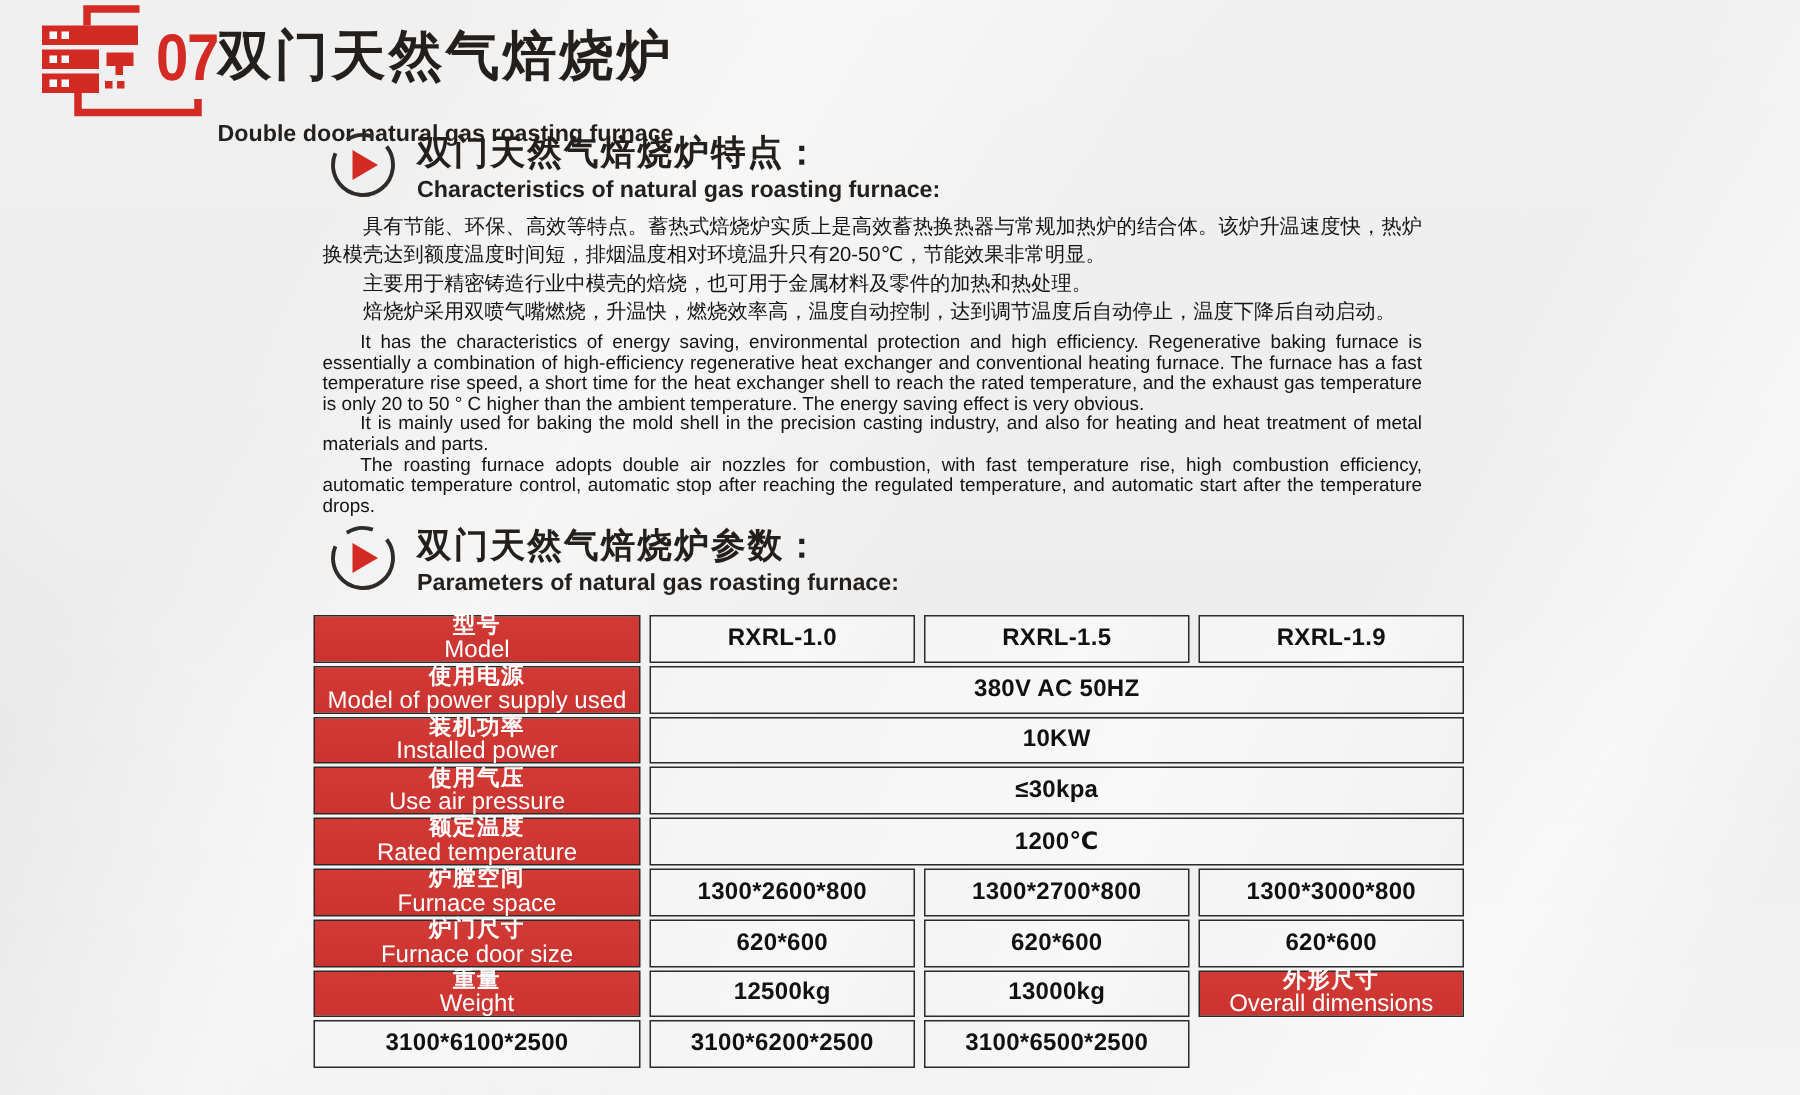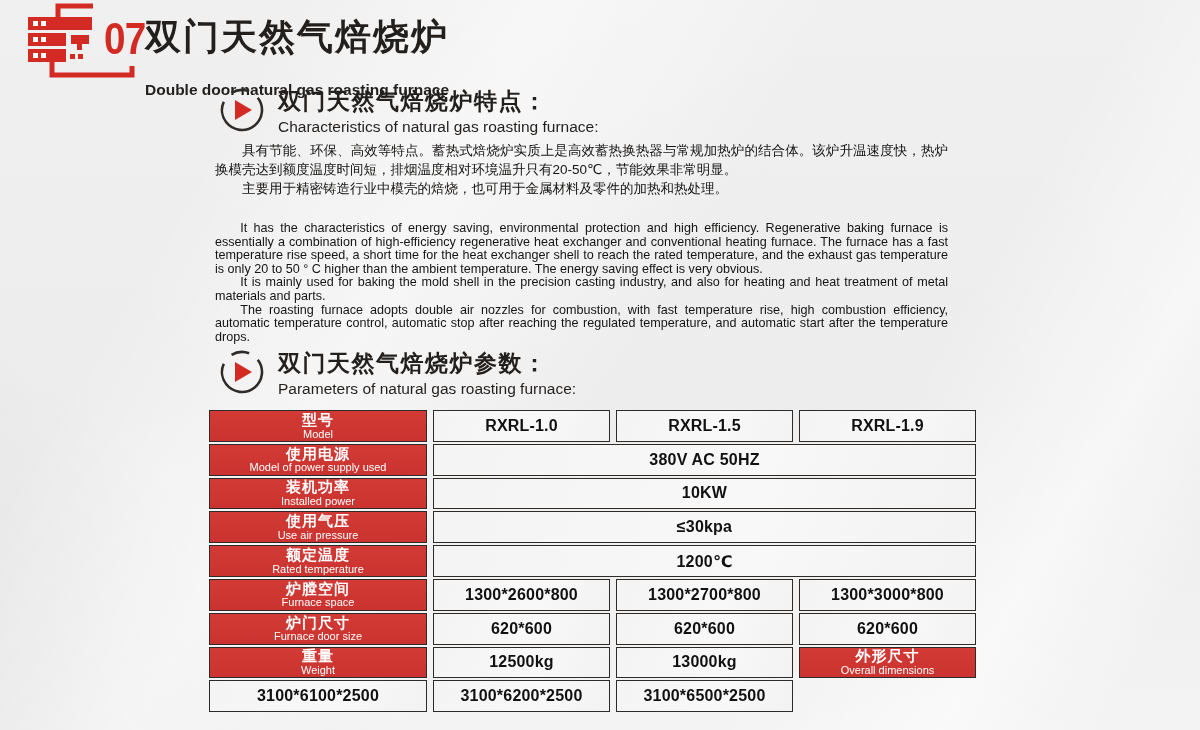--- a/index.html
+++ b/index.html
@@ -24,21 +24,21 @@
     transform:scaleX(.88); transform-origin:left;
   }
   .titles { position:absolute; left:133px; top:13px; white-space:nowrap; }
   .title-zh { font-size:36px; font-weight:bold; color:#231f1c; letter-spacing:2px; }
   .title-en { font-size:15.5px; font-weight:bold; color:#231f1c; margin-top:19px; }
 
   
   .sec-head { position:absolute; display:flex; align-items:flex-start; }
   .sec-head .icon { flex:0 0 auto; margin-right:13px; margin-top:1px; }
   .sec-zh { font-size:23px; font-weight:bold; color:#231f1c; letter-spacing:1.5px; }
-  .sec-en { font-size:15.5px; font-weight:normal; color:#231f1c; margin-top:1px; }
+  .sec-en { font-size:15.5px; font-weight:bold; color:#231f1c; margin-top:1px; }
   .sec-features { left:219px; top:86px; }
   .sec-params   { left:219px; top:348px; }
 
   
   .paras { position:absolute; left:215px; width:733px; text-align:justify; }
   .paras-zh { top:141px; font-size:13.5px; line-height:19px; color:#161412; }
   .paras-zh p { text-indent:2em; }
   .paras-en { top:222px; font-size:12.6px; line-height:13.6px; color:#161412; }
   .paras-en p { text-indent:2em; }
 
@@ -56,21 +56,21 @@
     background:linear-gradient(115deg,#f4f4f5 0%, #f8f8f9 60%, #f2f2f3 100%);
   }
   .cell.value { font-size:16px; font-weight:bold; color:#111; letter-spacing:.2px; }
   .cell.span3 { grid-column:2 / 5; }
   .cell.label {
     flex-direction:column; background:#cd3734;
     background:linear-gradient(180deg,#d23a35 0%, #ca332f 100%);
     color:#fff; line-height:1.05;
   }
   .cell.label .zh { font-size:15px; font-weight:bold; letter-spacing:1px; }
-  .cell.label .en { font-size:11px; margin-top:1px; }
+  .cell.label .en { font-size:16px; margin-top:1px; }
 </style>
 </head>
 <body>
 
 <div class="page">
 
   <div class="header">
     <svg class="logo" width="128" height="82" viewBox="0 0 128 82">
       <g fill="none" stroke="#d32a24" stroke-width="5">
         <path d="M79 4 H44 V15"></path>
@@ -108,20 +108,21 @@
     </svg>
     <div>
       <div class="sec-zh">双门天然气焙烧炉特点：</div>
       <div class="sec-en">Characteristics of natural gas roasting furnace:</div>
     </div>
   </div>
 
   <div class="paras paras-zh">
       <p>具有节能、环保、高效等特点。蓄热式焙烧炉实质上是高效蓄热换热器与常规加热炉的结合体。该炉升温速度快，热炉换模壳达到额度温度时间短，排烟温度相对环境温升只有20-50℃，节能效果非常明显。</p>
       <p>主要用于精密铸造行业中模壳的焙烧，也可用于金属材料及零件的加热和热处理。</p>
+      <p>焙烧炉采用双喷气嘴燃烧，升温快，燃烧效率高，温度自动控制，达到调节温度后自动停止，温度下降后自动启动。</p>
     </div>
 
   <div class="paras paras-en">
       <p>It has the characteristics of energy saving, environmental protection and high efficiency. Regenerative baking furnace is essentially a combination of high-efficiency regenerative heat exchanger and conventional heating furnace. The furnace has a fast temperature rise speed, a short time for the heat exchanger shell to reach the rated temperature, and the exhaust gas temperature is only 20 to 50 ° C higher than the ambient temperature. The energy saving effect is very obvious.</p>
       <p>It is mainly used for baking the mold shell in the precision casting industry, and also for heating and heat treatment of metal materials and parts.</p>
       <p>The roasting furnace adopts double air nozzles for combustion, with fast temperature rise, high combustion efficiency, automatic temperature control, automatic stop after reaching the regulated temperature, and automatic start after the temperature drops.</p>
     </div>
 
   <div class="sec-head sec-params">
     <svg class="icon" width="46" height="46" viewBox="0 0 46 46">

